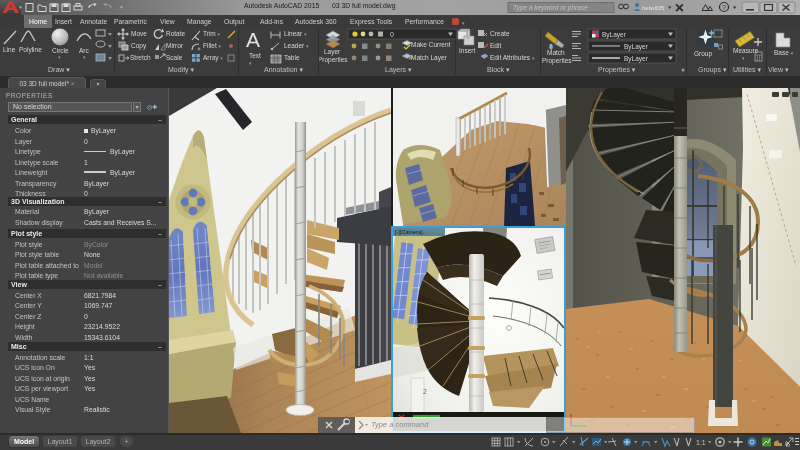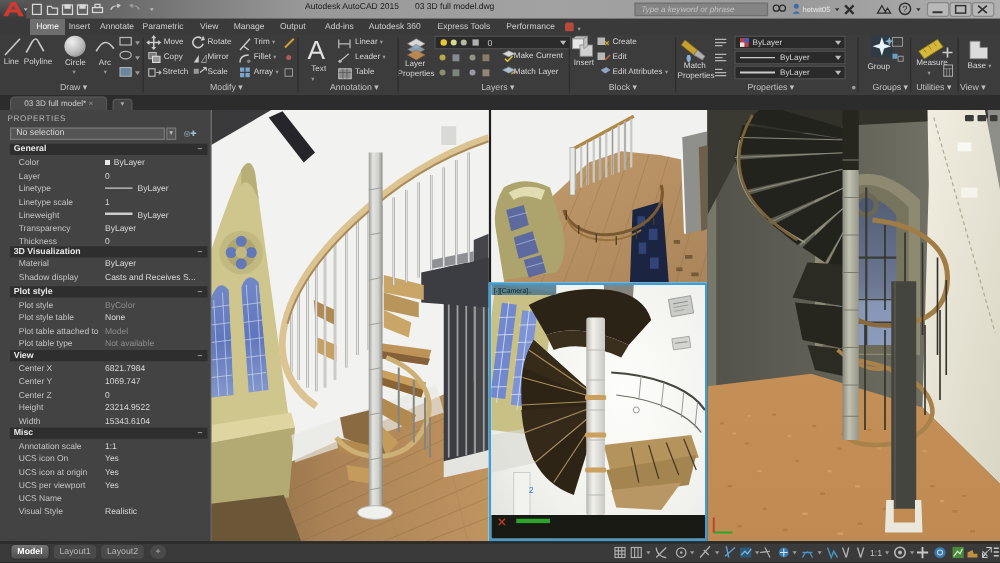--- a/index.html
+++ b/index.html
@@ -988,14 +988,30 @@
         <circle cx="262" cy="9" r="2" fill="none" stroke="#bcd8ec" stroke-width="0.9"></circle>
       <rect x="272" y="4.5" width="9" height="9" fill="#4a8a3a"></rect>
         <path d="M273,12 l3,-4 l2,2 l2,-4" stroke="#cfe8c0" stroke-width="1" fill="none"></path>
       <path d="M284,13 h8 v-3 l-3,0 l-1,-3 l-4,2 z" fill="#c09040"></path>
       <path d="M296,12 l4,-4 m-4,0 l4,4" stroke="#b0b0b0" stroke-width="1" fill="none"></path>
       <path d="M296,13 l3,-3 m-3,-1 v4 h4 M303,5 l-3,3 m3,1 v-4 h-4" stroke="#ccc" stroke-width="0.8" fill="none"></path>
       <path d="M305,5.5 h4 M305,8.5 h4 M305,11.5 h4" stroke="#c8c8c8" stroke-width="1.2"></path>
     </svg>
   </div>
 
+  <div class="abs" id="cmdbar">
+    <div class="abs" style="left:0;top:0;width:37px;height:16px;background:rgba(88,88,88,0.9);"></div>
+    <svg class="abs" style="left:0;top:0;" width="37" height="16" viewBox="0 0 37 16">
+      <path d="M8,5 l6,6 m0,-6 l-6,6" stroke="#d8d8d8" stroke-width="1.4"></path>
+      <path d="M20,13 l7,-7" stroke="#d0d0d0" stroke-width="2.2"></path>
+      <circle cx="28.5" cy="4.5" r="2.6" stroke="#d0d0d0" stroke-width="1.5" fill="none"></circle>
+      <rect x="28" y="3.2" width="3" height="2.6" fill="rgba(88,88,88,1)"></rect>
+    </svg>
+    <div class="abs" style="left:37px;top:0;width:191px;height:16px;background:rgba(255,255,255,0.82);"></div>
+    <svg class="abs" style="left:37px;top:0;" width="14" height="16" viewBox="0 0 14 16">
+        <path d="M4,4 l4,4 l-4,4" stroke="#888" stroke-width="1.2" fill="none"></path>
+        <path d="M10,7 l3,0 l-1.5,2.2 z" fill="#999"></path>
+      </svg>
+    <div class="abs" style="left:53px;top:3px;color:#8a8a8a;font-size:7.5px;font-style:italic;">Type a command</div>
+    <div class="abs" style="left:228px;top:0;width:149px;height:16px;background:rgba(255,255,255,0.45);border:1px solid rgba(120,120,120,0.5);box-sizing:border-box;"></div>
+  </div>
 
 </div>
 
 </body></html>

